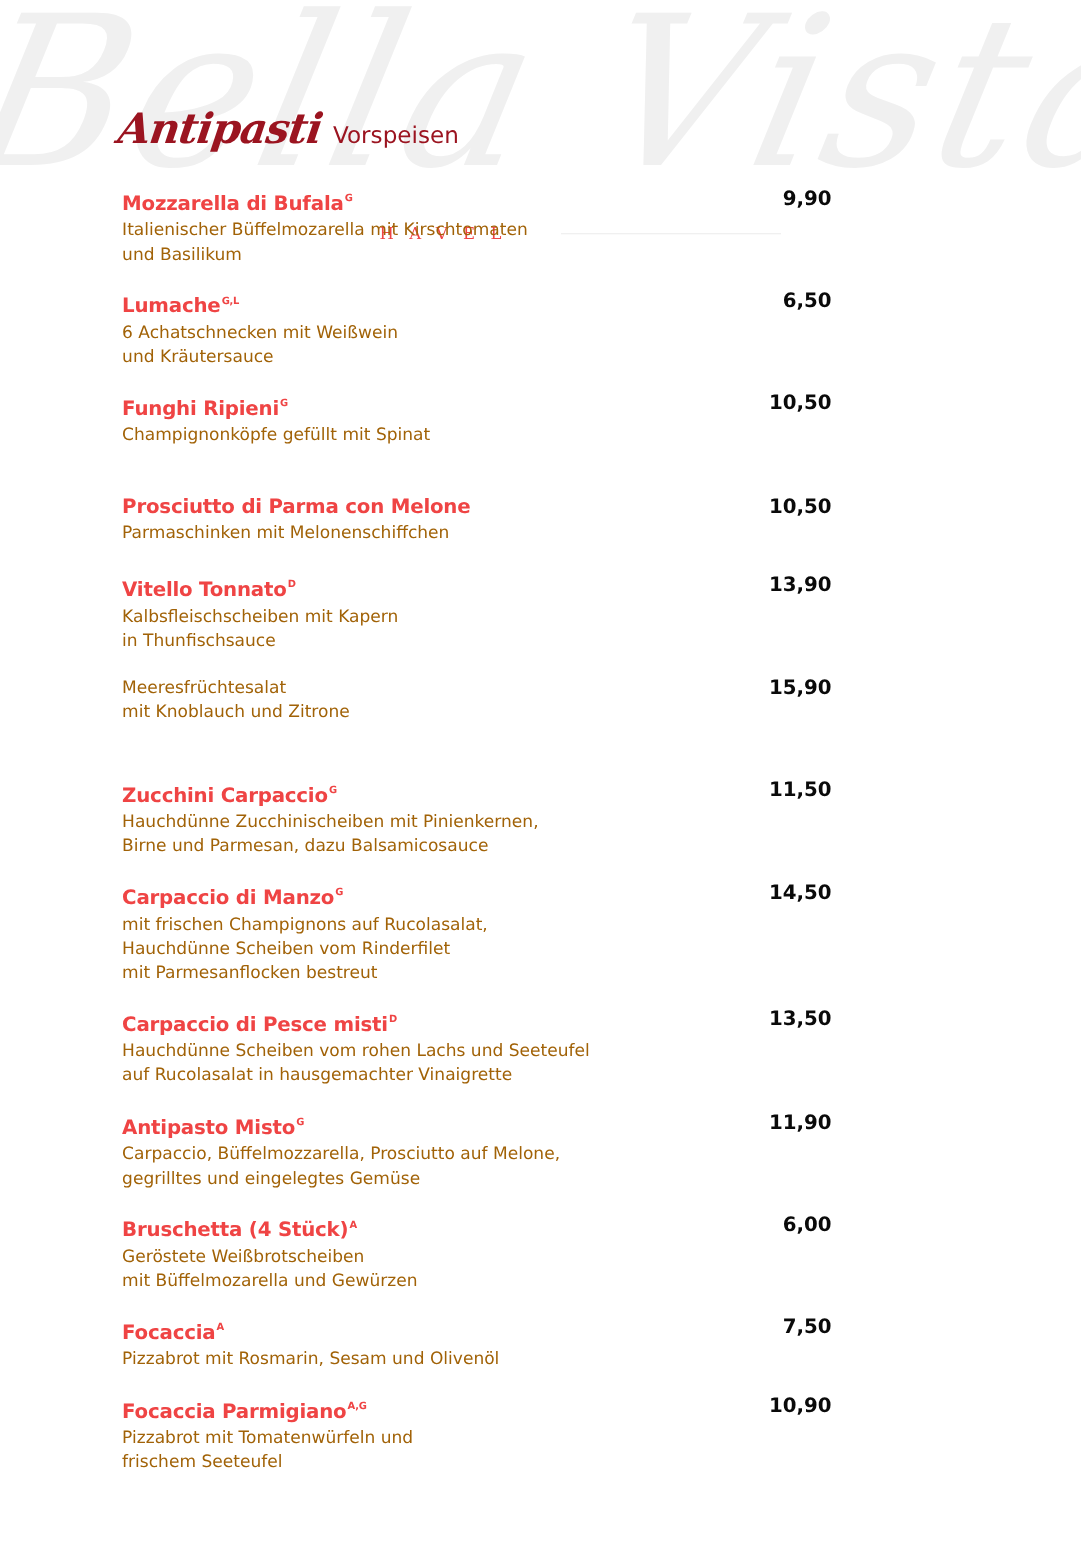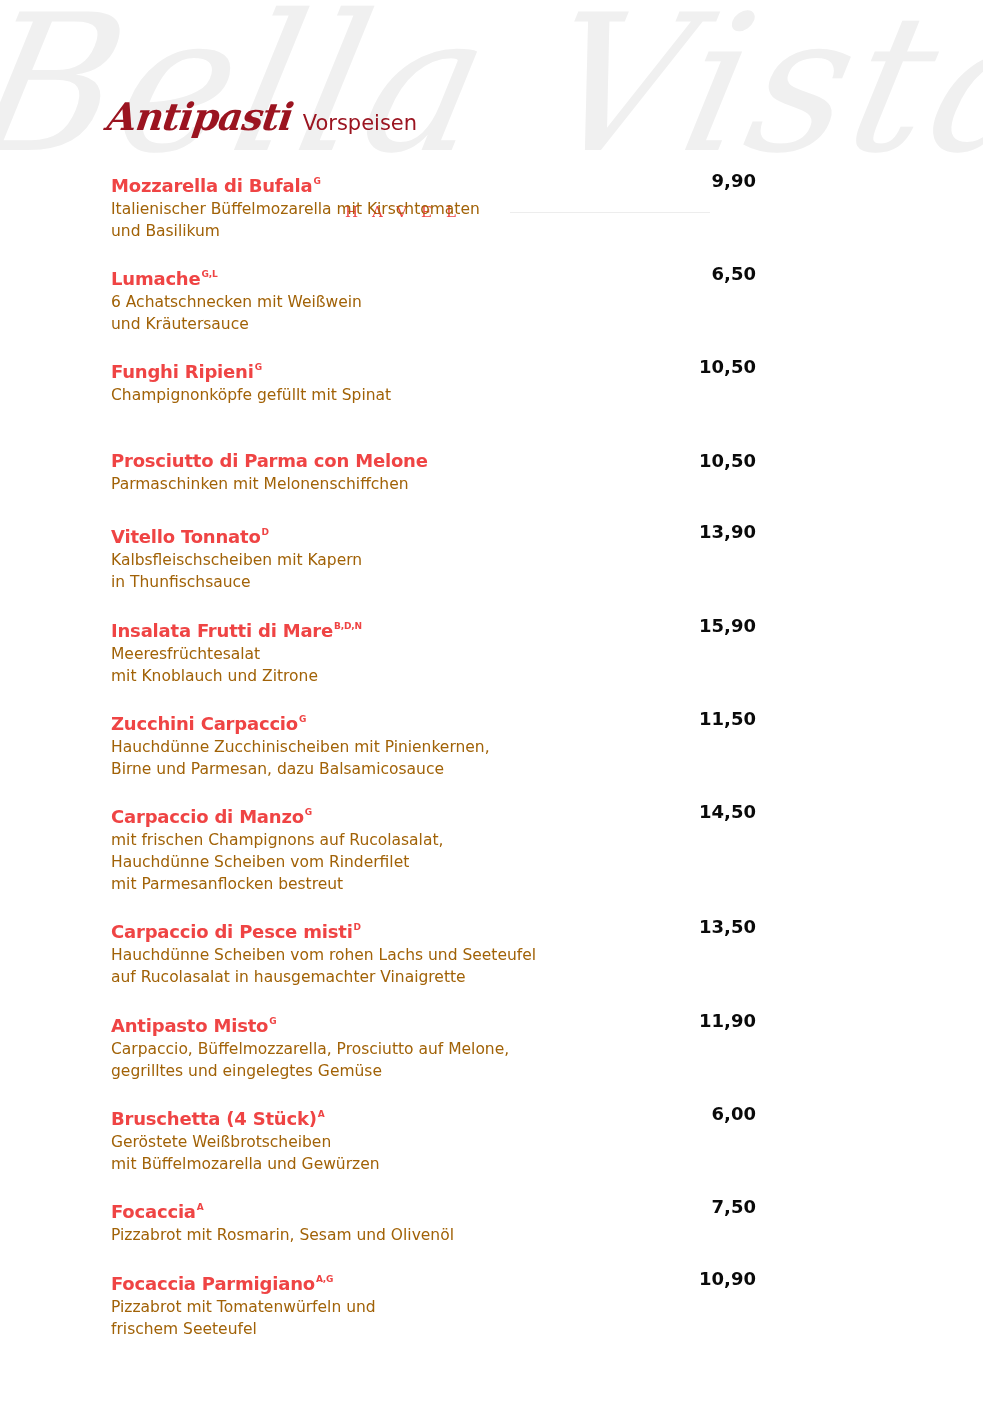--- a/index.html
+++ b/index.html
@@ -159,21 +159,20 @@
       <div class="item-price">10,50</div>
       <div class="item-desc">Parmaschinken mit Melonenschiffchen</div>
     </div>
     <div class="item" style="top: 351px;">
       <div class="item-name"><span>Vitello Tonnato</span><sup class="item-allergens">D</sup></div>
       <div class="item-price">13,90</div>
       <div class="item-desc">Kalbsfleischscheiben mit Kapern</div>
       <div class="item-desc">in Thunfischsauce</div>
     </div>
     <div class="item" style="top: 445px;">
-      <div class="item-name"><span>Insalata Frutti di Mare</span><sup class="item-allergens">B,D,N</sup></div>
       <div class="item-price">15,90</div>
       <div class="item-desc">Meeresfrüchtesalat</div>
       <div class="item-desc">mit Knoblauch und Zitrone</div>
     </div>
     <div class="item" style="top: 538px;">
       <div class="item-name"><span>Zucchini Carpaccio</span><sup class="item-allergens">G</sup></div>
       <div class="item-price">11,50</div>
       <div class="item-desc">Hauchdünne Zucchinischeiben mit Pinienkernen,</div>
       <div class="item-desc">Birne und Parmesan, dazu Balsamicosauce</div>
     </div>

